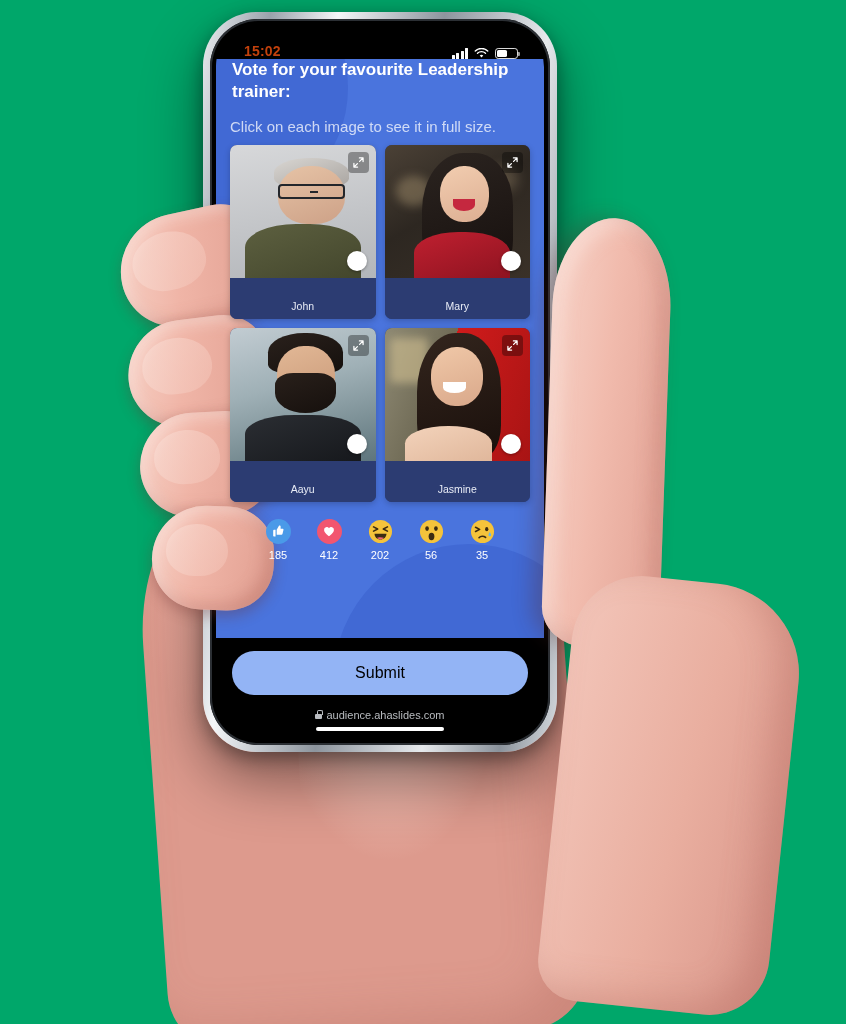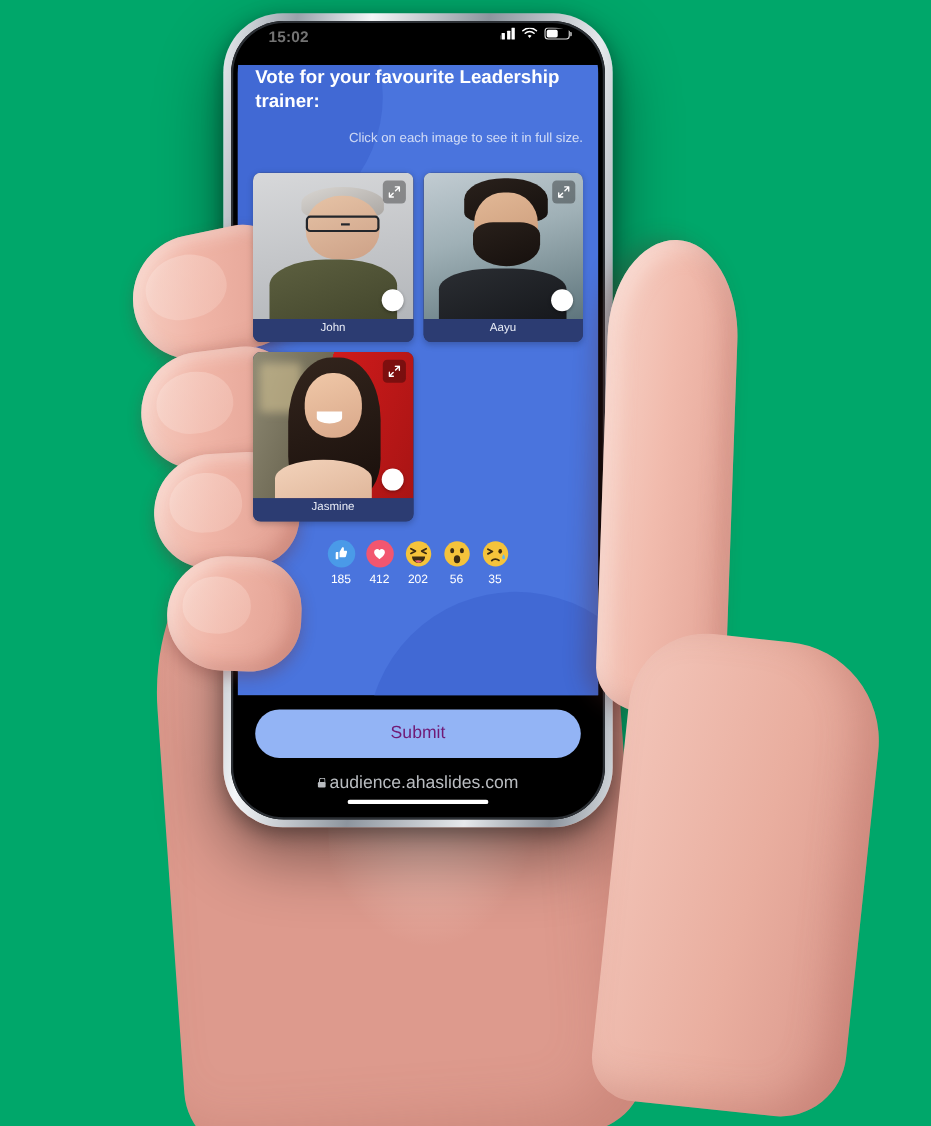--- a/index.html
+++ b/index.html
@@ -93,23 +93,23 @@
     width: 100%; height: 100%;
     border-radius: 42px;
     background: #000;
     overflow: hidden;
     display: flex; flex-direction: column;
   }
 
   
   .statusbar {
     height: 34px; flex: 0 0 34px;
-    display: flex; align-items: flex-start; justify-content: space-between;
+    display: flex; align-items: flex-end; justify-content: space-between;
     padding: 0 26px 0 28px;
-    color: #737373; background: #000;
+    color: #c2410c; background: #000;
     position: relative; z-index: 5;
   }
   .clock { font-size: 14px; font-weight: 600; letter-spacing: .2px; }
   .status-icons { display: flex; align-items: center; gap: 6px; }
   .notch {
     position: absolute; left: 50%; top: 0; transform: translateX(-50%);
     width: 150px; height: 28px; background: #000;
     border-radius: 0 0 18px 18px; z-index: 6;
   }
 
@@ -149,22 +149,22 @@
     padding: 18px 0 16px;
   }
   .brand-mark { width: 21px; height: 21px; flex: 0 0 21px; }
   .brand-name { color:#fff; font-size: 19px; font-weight: 700; letter-spacing: .1px; }
 
   .q-title {
     color: #fff; font-size: 17px; font-weight: 700; line-height: 1.31;
     padding: 0 2px; margin-bottom: 14px;
   }
   .q-hint {
-    color: rgba(255,255,255,.74); font-size: 12px; text-align: right;
-    margin-bottom: 25px;
+    color: rgba(255,255,255,.74); font-size: 15px; text-align: left;
+    margin-bottom: 10px;
   }
 
   .grid { display: grid; grid-template-columns: 1fr 1fr; gap: 9px; }
   .card {
     position: relative; border-radius: 7px; overflow: hidden;
     background: #2c3c72;
     box-shadow: 0 2px 6px rgba(0,0,0,.22);
     cursor: pointer;
   }
   .card-photo { position: relative; height: 133px; overflow: hidden; }
@@ -228,49 +228,49 @@
   .radio-dot {
     position: absolute; right: 9px; bottom: 7px;
     width: 20px; height: 20px; border-radius: 50%;
     background: #fff;
     box-shadow: 0 1px 3px rgba(0,0,0,.35);
     cursor: pointer;
   }
   .card-label {
     background: #2c3c72; color: #e8ecf6;
     font-size: 10.5px; text-align: center;
-    padding: 2px 4px 7px;
+    padding: 22px 4px 7px;
   }
 
   
   .reactions {
-    display: flex; justify-content: center; gap: 10px;
+    display: flex; justify-content: center; gap: 26px;
     padding: 17px 0 0;
   }
   .reaction { display: flex; flex-direction: column; align-items: center; gap: 5px; cursor: pointer; }
   .emoji {
     width: 25px; height: 25px; border-radius: 50%;
     display: flex; align-items: center; justify-content: center;
     font-size: 16px; line-height: 1;
   }
   .emoji.like { background: #4a9ae8; }
   .emoji.love { background: #f2566f; }
   .emoji.plain { background: transparent; font-size: 24px; }
   .r-count { color: #fff; font-size: 11px; }
 
   
   .submit-area { background: #000; padding: 13px 16px 5px; flex: 0 0 auto; }
   .submit-btn {
     width: 100%; height: 44px; border: 0; border-radius: 22px;
-    background: #93b4f5; color: #701a75;
+    background: #93b4f5; color: #000000;
     font-size: 16px; font-family: inherit; font-weight: 500;
     cursor: pointer;
   }
   .url-bar {
-    background: #000; color: #b9bcc0; font-size: 16px;
+    background: #000; color: #b9bcc0; font-size: 11px;
     display: flex; align-items: center; justify-content: center; gap: 4px;
     padding: 9px 0 6px;
   }
   .lock-ico { display:inline-block; width: 7px; height: 9px; position: relative; }
   .lock-ico::before{content:'';position:absolute;left:0;bottom:0;width:7px;height:5.2px;background:#b9bcc0;border-radius:1px;}
   .lock-ico::after{content:'';position:absolute;left:1.6px;top:0;width:3.8px;height:4.4px;border:1.2px solid #b9bcc0;border-bottom:0;border-radius:2px 2px 0 0;}
   .home-ind {
     background:#000; padding-bottom: 8px; display:flex; justify-content:center; flex:0 0 auto;
   }
   .home-ind i { display:block; width: 128px; height: 4.5px; background:#fff; border-radius: 3px; }
@@ -333,20 +333,38 @@
                   <div class="expand-btn">
                     <svg width="11" height="11" viewBox="0 0 12 12">
                         <path d="M7 1h4v4M11 1 7.2 4.8M5 11H1V7M1 11l3.8-3.8" stroke="#fff" stroke-width="1.4" fill="none" stroke-linecap="round" stroke-linejoin="round"></path>
                       </svg>
                   </div>
                   <div class="radio-dot"></div>
                 </div>
                 <div class="card-label">John</div>
               </div>
 
+              <div class="card">
+                <div class="card-photo p2">
+                  <div class="bg"></div>
+                    <div class="blur1"></div>
+                    <div class="blur2"></div>
+                  <div class="hair"></div>
+                    <div class="head"></div>
+                    <div class="smile"></div>
+                    <div class="body"></div>
+                  <div class="expand-btn">
+                    <svg width="11" height="11" viewBox="0 0 12 12">
+                        <path d="M7 1h4v4M11 1 7.2 4.8M5 11H1V7M1 11l3.8-3.8" stroke="#fff" stroke-width="1.4" fill="none" stroke-linecap="round" stroke-linejoin="round"></path>
+                      </svg>
+                  </div>
+                  <div class="radio-dot"></div>
+                </div>
+                <div class="card-label">Mary</div>
+              </div>
 
               <div class="card">
                 <div class="card-photo p4">
                   <div class="bg"></div>
                     <div class="hair"></div>
                     <div class="head"></div>
                   <div class="beard"></div>
                     <div class="body"></div>
                   <div class="expand-btn">
                     <svg width="11" height="11" viewBox="0 0 12 12">

